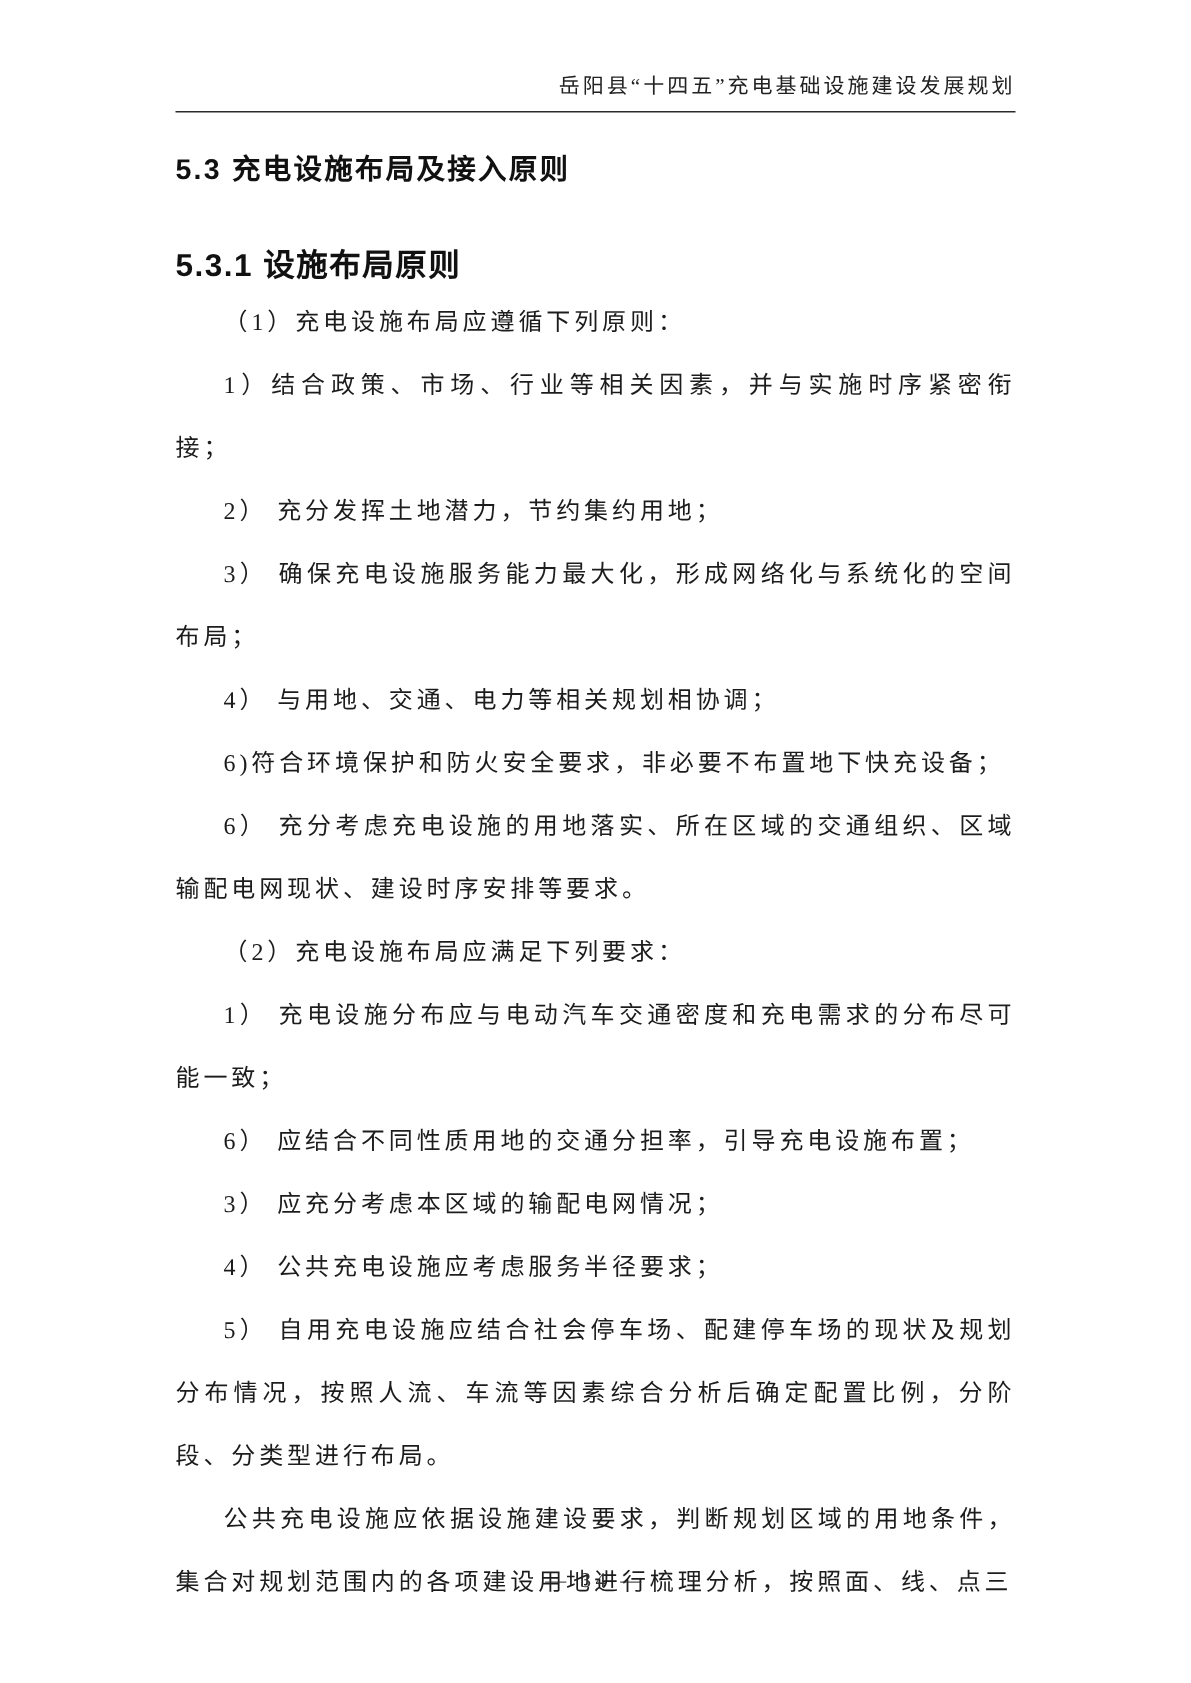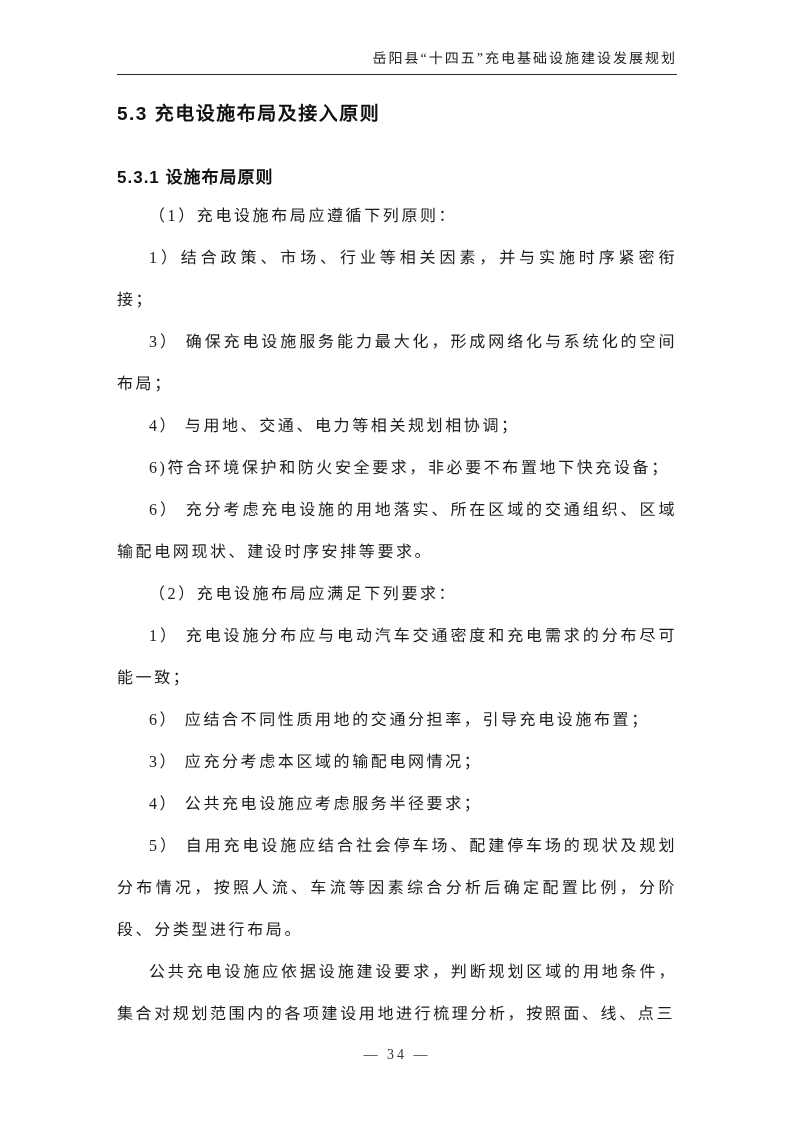--- a/index.html
+++ b/index.html
@@ -40,21 +40,21 @@
     font-size: 19px;
     line-height: 26px;
     letter-spacing: 1.5px;
     color: #111111;
   }
   .subsection-heading {
     width: 560px;
     margin: 40px auto 0 auto;
     font-family: "Liberation Sans", "DejaVu Sans", sans-serif;
     font-weight: bold;
-    font-size: 17px;
+    font-size: 21px;
     line-height: 22px;
     letter-spacing: 1px;
     color: #111111;
   }
   .doc-body {
     width: 560px;
     margin: 6px auto 0 auto;
   }
   .doc-body p {
     margin: 0;
@@ -85,20 +85,21 @@
     <div class="running-header-inner">岳阳县“十四五”充电基础设施建设发展规划</div>
   </div>
 
   <h1 class="section-heading">5.3 充电设施布局及接入原则</h1>
 
   <h2 class="subsection-heading">5.3.1 设施布局原则</h2>
 
   <div class="doc-body">
       <p>（1）充电设施布局应遵循下列原则：</p>
       <p>1）结合政策、市场、行业等相关因素，并与实施时序紧密衔接；</p>
+      <p>2） 充分发挥土地潜力，节约集约用地；</p>
       <p>3） 确保充电设施服务能力最大化，形成网络化与系统化的空间布局；</p>
       <p>4） 与用地、交通、电力等相关规划相协调；</p>
       <p>6)符合环境保护和防火安全要求，非必要不布置地下快充设备；</p>
       <p>6） 充分考虑充电设施的用地落实、所在区域的交通组织、区域输配电网现状、建设时序安排等要求。</p>
       <p>（2）充电设施布局应满足下列要求：</p>
       <p>1） 充电设施分布应与电动汽车交通密度和充电需求的分布尽可能一致；</p>
       <p>6） 应结合不同性质用地的交通分担率，引导充电设施布置；</p>
       <p>3） 应充分考虑本区域的输配电网情况；</p>
       <p>4） 公共充电设施应考虑服务半径要求；</p>
       <p>5） 自用充电设施应结合社会停车场、配建停车场的现状及规划分布情况，按照人流、车流等因素综合分析后确定配置比例，分阶段、分类型进行布局。</p>

